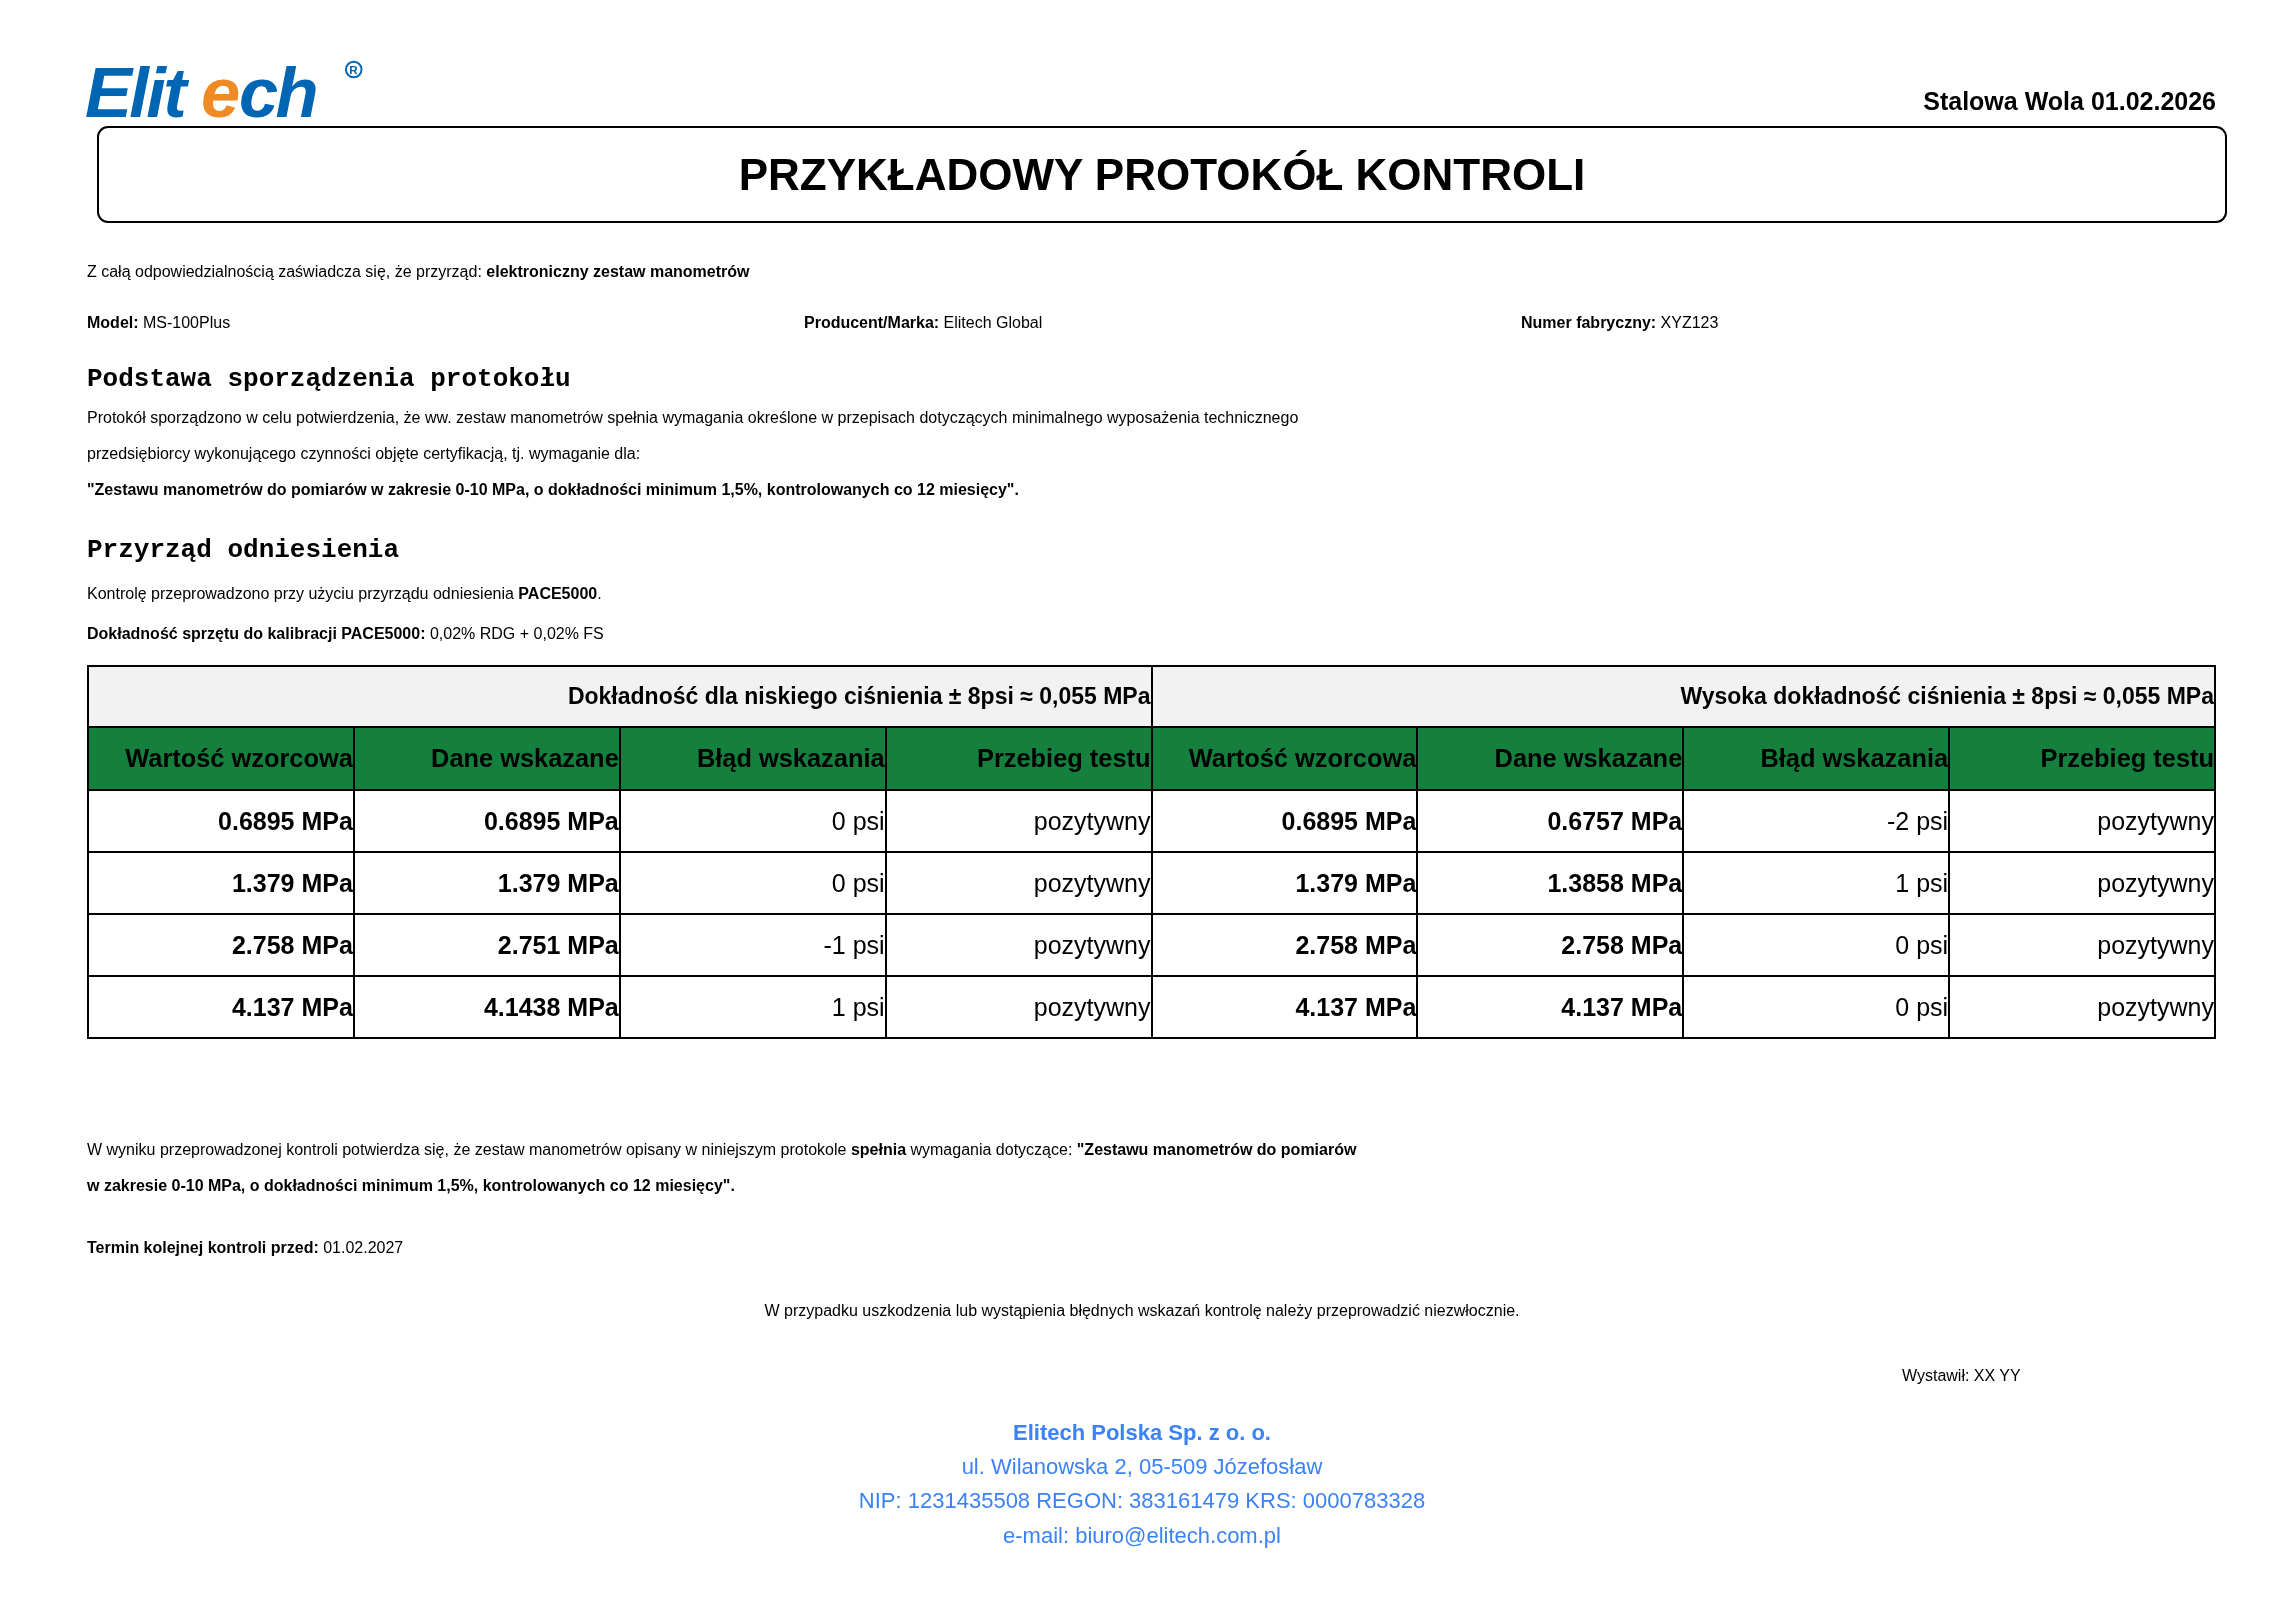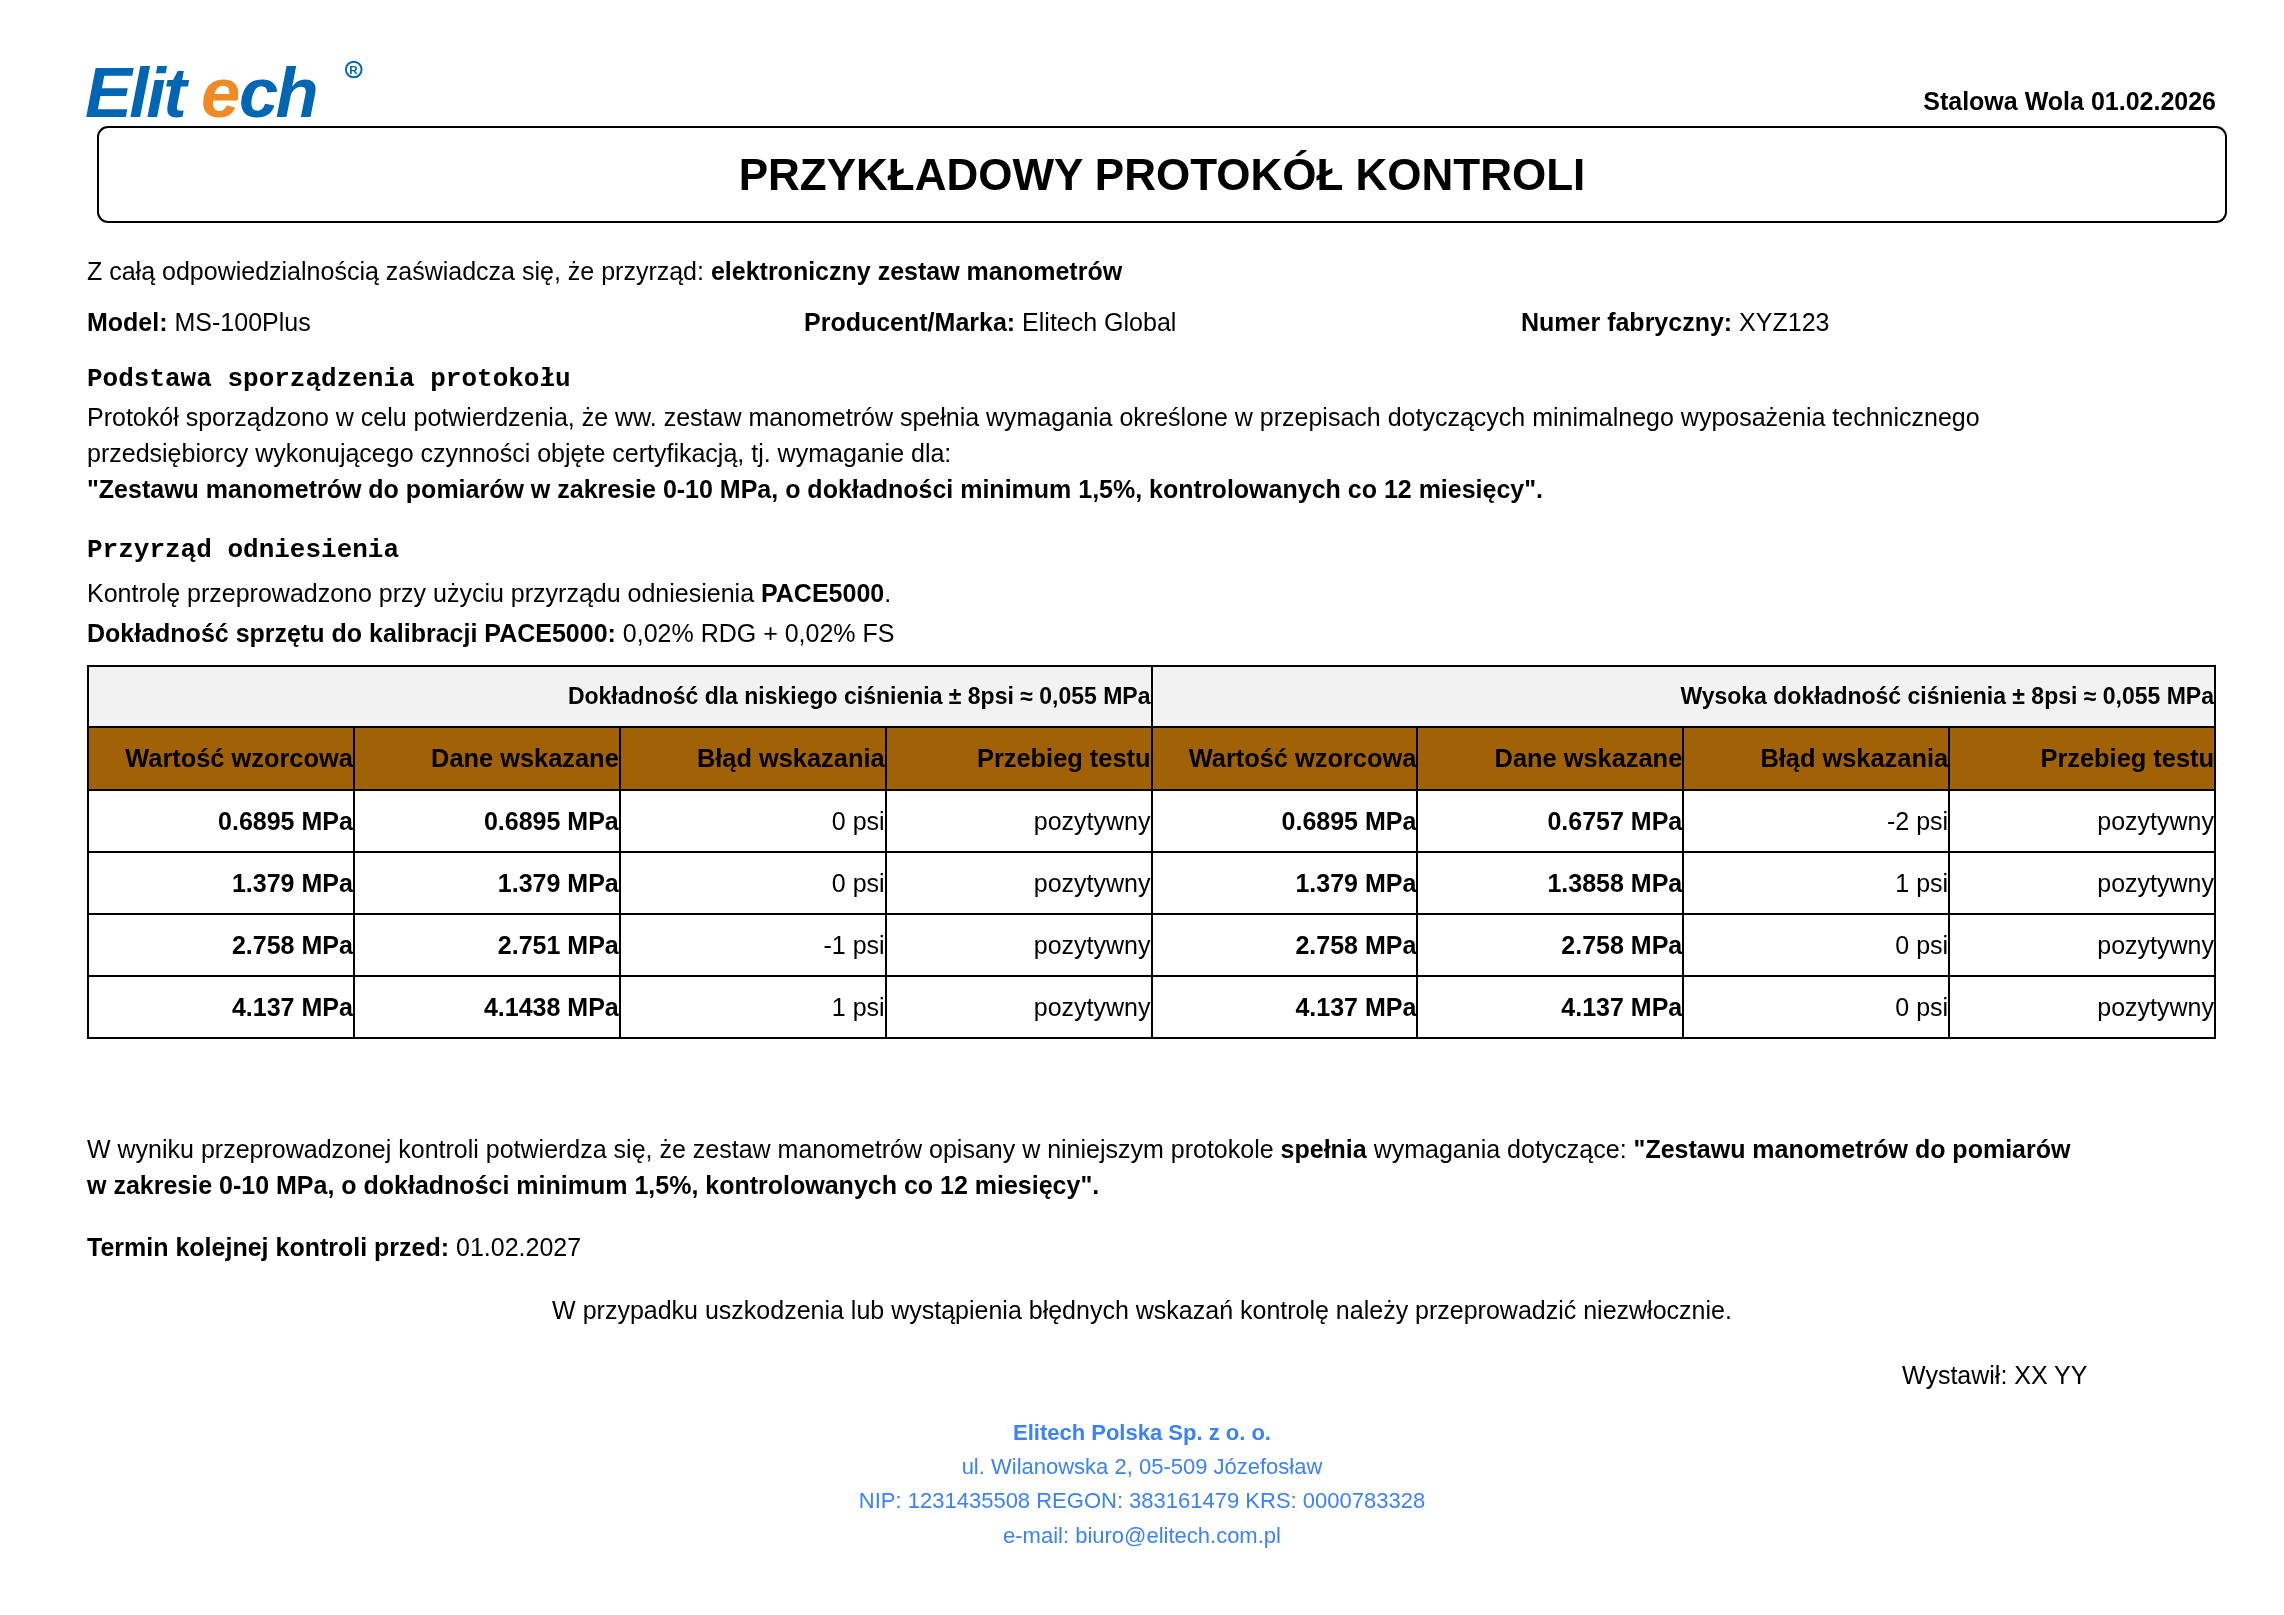--- a/index.html
+++ b/index.html
@@ -9,33 +9,33 @@
   }
   .abs { position: absolute; }
   .logo { left: 85px; top: 55px; width: 287px; height: 72px; }
   .date { right: 68px; top: 87px; font-size: 25px; font-weight: bold; }
   .title-box {
     left: 97px; top: 126px; width: 2126px; height: 93px;
     border: 2px solid #000; border-radius: 11px;
     display: flex; align-items: center; justify-content: center;
   }
   .title { font-size: 44px; font-weight: bold; letter-spacing: 0px; }
-  .txt { font-size: 25px; line-height: 35px; white-space: nowrap; }
+  .txt { font-size: 16px; line-height: 35px; white-space: nowrap; }
   .b { font-weight: bold; }
   .h2 { font-size: 26px; font-weight: bold; font-family: Liberation Mono, monospace; }
   table.grid {
     position: absolute; left: 87px; top: 665px; width: 2129px;
     border-collapse: collapse; table-layout: fixed;
   }
   table.grid td, table.grid th {
     border: 2px solid #000; text-align: right; vertical-align: middle;
     font-size: 25px; padding: 0;
   }
   table.grid tr.group th { height: 59px; background: #f2f2f2; font-size: 23px; font-weight: bold; }
-  table.grid tr.cols th { height: 61px; background: #a16207; font-size: 25.4px; font-weight: bold; }
+  table.grid tr.cols th { height: 61px; background: #15803d; font-size: 25.4px; font-weight: bold; }
   table.grid tr.row td { height: 60px; }
   table.grid td.bold { font-weight: bold; }
   .footer { left: 0; width: 2284px; text-align: center; color: #3b82f6; font-size: 22px; }
 </style>
 </head>
 <body>
 
 <div class="abs logo">
   <svg width="287" height="72" viewBox="0 0 440 110">
     <text x="0" y="95" font-family="Liberation Sans, sans-serif" font-weight="bold" font-style="italic" font-size="108" fill="#0066b3" letter-spacing="-4">Elit</text>

